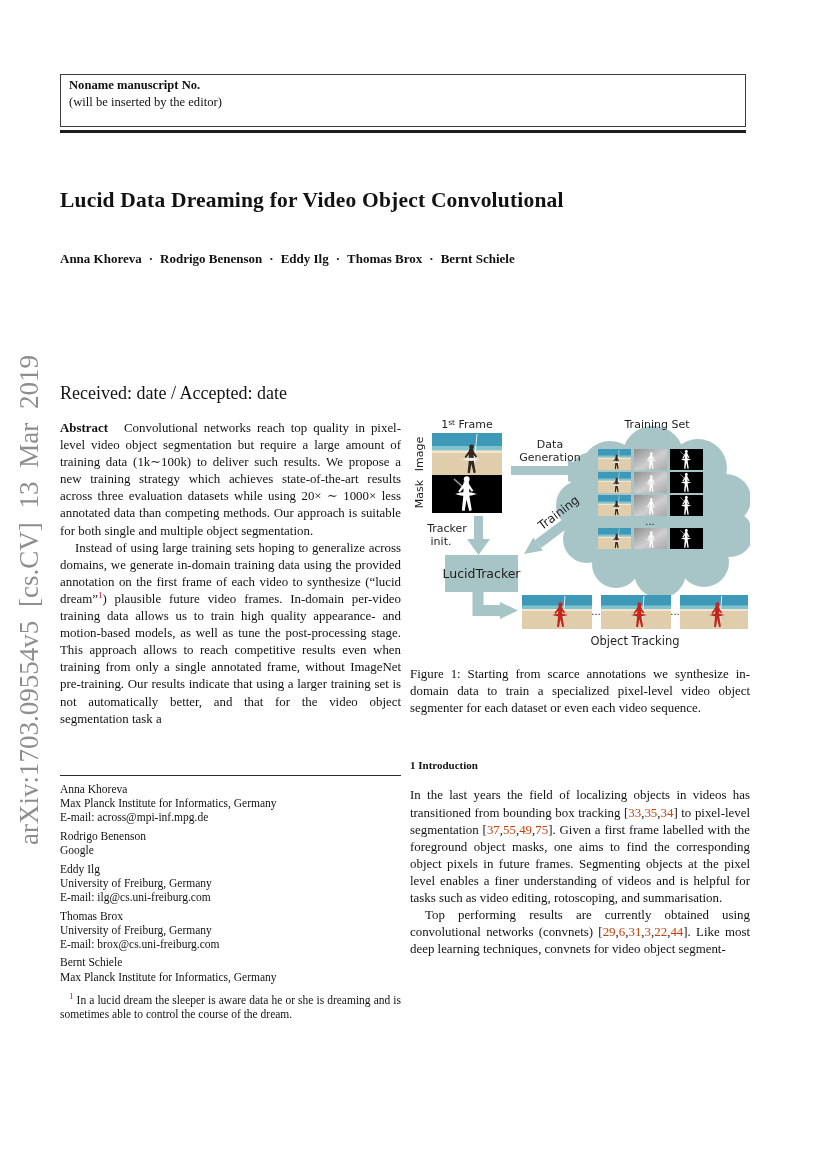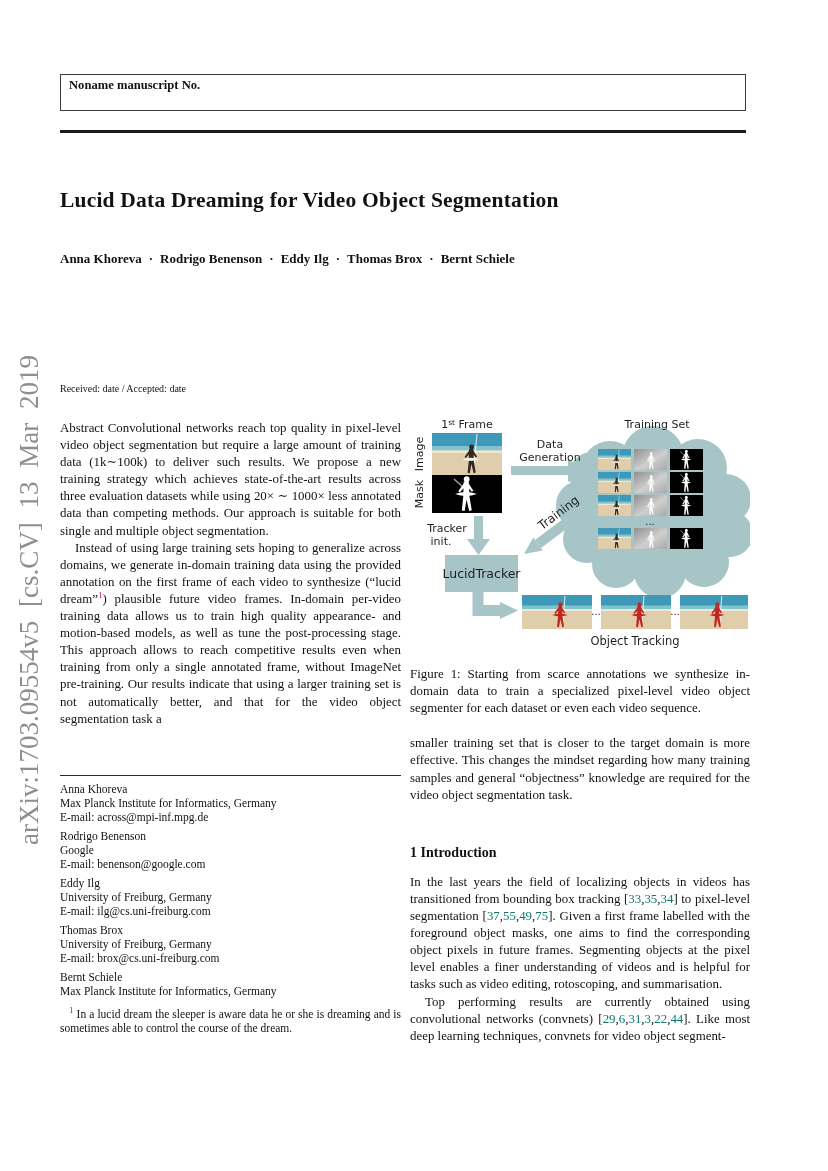--- a/index.html
+++ b/index.html
@@ -16,58 +16,59 @@
   
   .header-box{left:60px;top:74px;width:686px;box-sizing:border-box;border:1.5px solid #3c3c3c;
               padding:2px 8px 16px 8px;font-size:12.6px;line-height:16.5px;}
   .header-box .b{font-weight:bold;}
   .top-rule{left:60px;top:130px;width:686px;height:2.6px;background:#1c1c1c;}
 
   .title{left:60px;top:188px;width:690px;font-size:21.5px;font-weight:bold;letter-spacing:.2px;}
   .authors{left:60px;top:251px;width:690px;font-size:13px;font-weight:bold;}
   .authors .sep{margin:0 7px;}
 
-  .received{left:60px;top:383px;font-size:10px;}
+  .received{left:60px;top:383px;font-size:18px;}
 
   
   .leftcol{left:60px;top:420px;width:341px;font-size:12.9px;line-height:17.1px;}
   .leftcol .p2{text-indent:15px;}
-  .abslabel{font-weight:normal;margin-right:4px;}
+  .abslabel{font-weight:bold;margin-right:16px;}
   .fnmark{color:#bf2430;font-size:9px;vertical-align:super;line-height:0;}
 
   .affil-rule{left:60px;top:775px;width:341px;height:1.3px;background:#2a2a2a;}
   .affils{left:60px;top:782px;width:341px;font-size:11.5px;line-height:14.1px;}
   .affil-block{margin-bottom:4.6px;}
   .footnote{margin-top:9px;text-align:justify;}
   .footnote .fn-ind{display:inline-block;width:9px;}
 
   
   .rightcol{left:410px;top:415px;width:340px;font-size:12.9px;line-height:17.1px;}
   .caption{margin-top:8px;}
   .cont{margin-top:18px;}
-  .section-head{margin-top:40px;font-size:14px;font-weight:bold;}
+  .section-head{margin-top:40px;font-size:11px;font-weight:bold;}
   .intro1{margin-top:13px;}
   .intro2{text-indent:15px;font-family:Liberation Serif, serif;}
-  .cite{color:#0f766e;}
+  .cite{color:#c2410c;}
 
   svg text{font-family:"DejaVu Sans","Liberation Sans",sans-serif;fill:#1e1e1e;}
 </style>
 </head>
 <body>
 
 <div class="page">
 
   <div class="abs watermark">arXiv:1703.09554v5  [cs.CV]  13 Mar 2019</div>
 
   <div class="abs header-box">
     <div class="b">Noname manuscript No.</div>
+    <div>(will be inserted by the editor)</div>
   </div>
   <div class="abs top-rule"></div>
 
-  <div class="abs title">Lucid Data Dreaming for Video Object Segmentation</div>
+  <div class="abs title">Lucid Data Dreaming for Video Object Convolutional</div>
 
   <div class="abs authors"><span>Anna Khoreva</span><span class="sep">·</span><span>Rodrigo Benenson</span><span class="sep">·</span><span>Eddy Ilg</span><span class="sep">·</span><span>Thomas Brox</span><span class="sep">·</span><span>Bernt Schiele</span></div>
 
   <div class="abs received">Received: date / Accepted: date</div>
 
   <div class="abs leftcol">
     <p class="just"><span class="abslabel">Abstract</span><span>Convolutional networks reach top quality in pixel-level video object segmentation but require a large amount of training data (1k∼100k) to deliver such results. We propose a new training strategy which achieves state-of-the-art results across three evaluation datasets while using 20× ∼ 1000× less annotated data than competing methods. Our approach is suitable for both single and multiple object segmentation.</span></p>
     <p class="just p2"><span>Instead of using large training sets hoping to generalize across domains, we generate in-domain training data using the provided annotation on the first frame of each video to synthesize (“lucid dream”</span><span class="fnmark">1</span><span>) plausible future video frames. In-domain per-video training data allows us to train high quality appearance- and motion-based models, as well as tune the post-processing stage. This approach allows to reach competitive results even when training from only a single annotated frame, without ImageNet pre-training. Our results indicate that using a larger training set is not automatically better, and that for the video object segmentation task a</span></p>
   </div>
 
@@ -75,21 +76,20 @@
 
   <div class="abs affils">
     <div class="affil-block">
       <div>Anna Khoreva</div>
       <div>Max Planck Institute for Informatics, Germany</div>
       <div>E-mail: across@mpi-inf.mpg.de</div>
     </div>
     <div class="affil-block">
       <div>Rodrigo Benenson</div>
       <div>Google</div>
-      <div>E-mail: benenson@google.com</div>
     </div>
     <div class="affil-block">
       <div>Eddy Ilg</div>
       <div>University of Freiburg, Germany</div>
       <div>E-mail: ilg@cs.uni-freiburg.com</div>
     </div>
     <div class="affil-block">
       <div>Thomas Brox</div>
       <div>University of Freiburg, Germany</div>
       <div>E-mail: brox@cs.uni-freiburg.com</div>
@@ -228,21 +228,20 @@
         <text x="186" y="200" font-size="10" text-anchor="middle">...</text>
         <use href="#beach-red" x="191" y="180" width="70" height="34"></use>
         <text x="265" y="200" font-size="10" text-anchor="middle">...</text>
         <use href="#beach-red" x="270" y="180" width="68" height="34"></use>
       </g>
       <text x="225" y="230" font-size="11.5" text-anchor="middle">Object Tracking</text>
     </svg>
 
     <p class="just caption">Figure 1: Starting from scarce annotations we synthesize in-domain data to train a specialized pixel-level video object segmenter for each dataset or even each video sequence.</p>
 
-    <p class="just cont">smaller training set that is closer to the target domain is more effective. This changes the mindset regarding how many training samples and general “objectness” knowledge are required for the video object segmentation task.</p>
 
     <div class="section-head">1 Introduction</div>
 
     <p class="just intro1"><span>In the last years the field of localizing objects in videos has transitioned from bounding box tracking [</span><span><span class="cite">33</span>,<span class="cite">35</span>,<span class="cite">34</span></span><span>] to pixel-level segmentation [</span><span><span class="cite">37</span>,<span class="cite">55</span>,<span class="cite">49</span>,<span class="cite">75</span></span><span>]. Given a first frame labelled with the foreground object masks, one aims to find the corresponding object pixels in future frames. Segmenting objects at the pixel level enables a finer understanding of videos and is helpful for tasks such as video editing, rotoscoping, and summarisation.</span></p>
 
     <p class="just intro2"><span>Top performing results are currently obtained using convolutional networks (convnets) [</span><span><span class="cite">29</span>,<span class="cite">6</span>,<span class="cite">31</span>,<span class="cite">3</span>,<span class="cite">22</span>,<span class="cite">44</span></span><span>]. Like most deep learning techniques, convnets for video object segment-</span></p>
 
   </div>
 
 </div>

